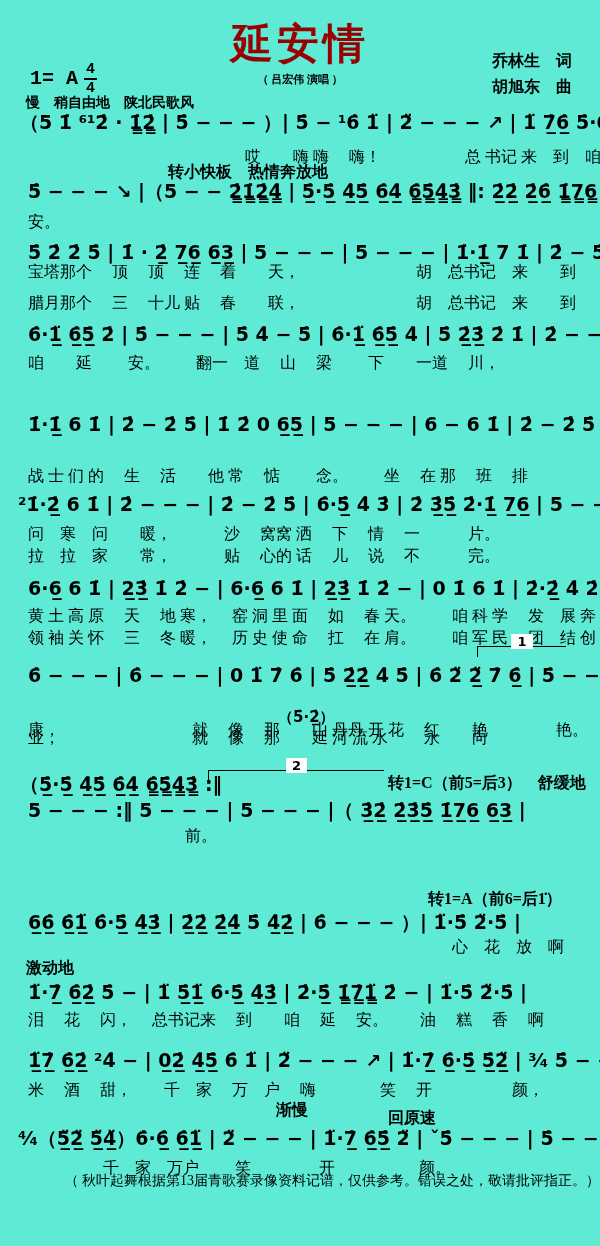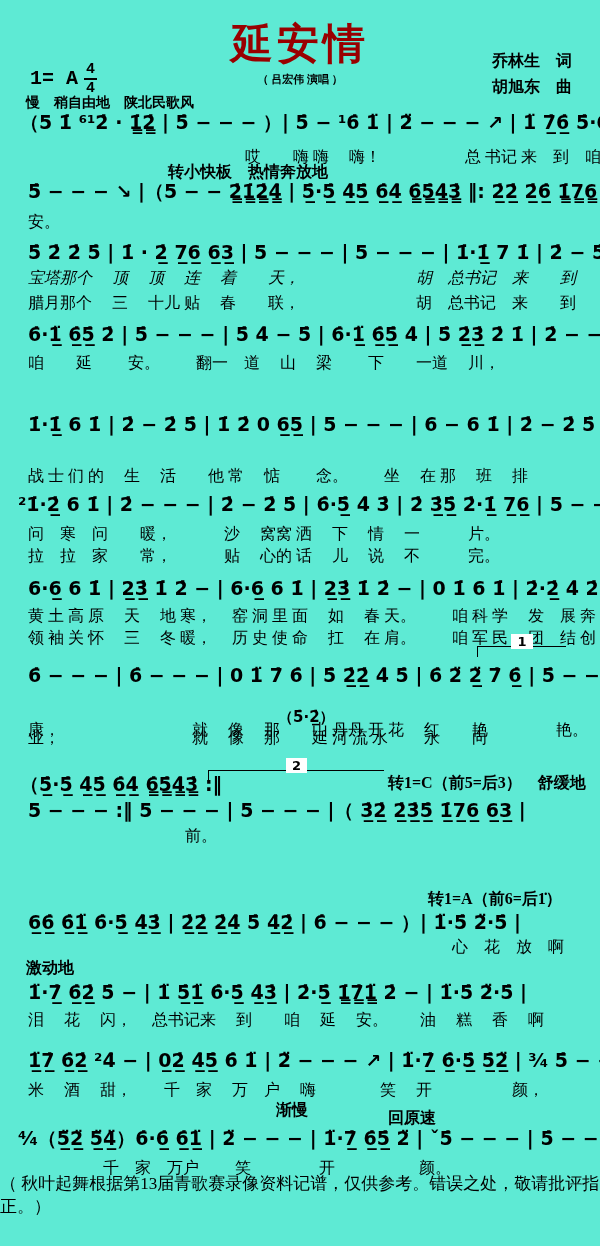--- a/index.html
+++ b/index.html
@@ -27,21 +27,21 @@
   }
   .lyric{font-size:16px;white-space:pre;letter-spacing:0px;}
   .marking{font-size:16px;font-weight:700;white-space:pre;}
   .extra-note{font-family:"DejaVu Sans", sans-serif;font-weight:700;font-size:15px;white-space:pre;}
   .volta{
     border-top:1px solid #000;border-left:1px solid #000;height:10px;
     font-family:"DejaVu Sans", sans-serif;font-size:13px;font-weight:700;
     text-align:center;line-height:6px;
   }
   .volta span{background:#fff;padding:0 6px;position:relative;top:-8px;}
-  .footer{left:0;right:0;top:1172px;text-align:left;font-size:17px;}
+  .footer{left:0;right:0;top:1172px;text-align:right;font-size:14px;}
 </style>
 </head>
 <body>
 
 <div class="sheet">
 
   <div class="abs title">延安情</div>
   <div class="abs subtitle">（ 吕宏伟 演唱 ）</div>
 
   <div class="abs credits">
@@ -59,21 +59,21 @@
   <div class="abs tempo">慢　稍自由地　陕北民歌风</div>
 
   <div class="abs notation" style="top:110px;left:20px;">（5 1̇ ⁶¹2̇ · 1̳̇2̳̇ | 5̇ − − − ）| 5̇ − ¹6̇ 1̈ | 2̈ − − − ↗ | 1̈ 7̲̇6̲̇ 5̇·6̲̇ 5̲̇2̲̇ |</div>
   <div class="abs lyric" style="top:147px;left:245px;">哎　　嗨 嗨　 嗨！　　　　　 总 书记 来　到　咱延</div>
 
   <div class="abs marking" style="top:162px;left:168px;">转小快板　热情奔放地</div>
   <div class="abs notation" style="top:179px;">5̇ − − − ↘ |（5 − − 2̳̇1̳̇2̳̇4̳̇ | 5̲̇·5̲̇ 4̲̇5̲̇ 6̲̇4̲̇ 6̳̇5̳̇4̳̇3̳̇ ‖: 2̲̇2̲̇ 2̲̇6̲̇ 1̳̇7̳6̳ 5 ）|</div>
   <div class="abs lyric" style="top:212px;left:28px;">安。</div>
 
   <div class="abs notation" style="top:240px;">5̇ 2̇ 2̇ 5̇ | 1̇ · 2̲̇ 7̲6̲ 6̲3̲ | 5 − − − | 5 − − − | 1̇·1̲̇ 7 1̇ | 2̇ − 5̇ − |</div>
-  <div class="abs lyric" style="top:268px;left:28px;font-style:italic;">宝塔那个　 顶　 顶　 连　 着　　天，　　　　　　　 胡　总书记　来　　到</div>
+  <div class="abs lyric" style="top:262px;left:28px;">宝塔那个　 顶　 顶　 连　 着　　天，　　　　　　　 胡　总书记　来　　到</div>
   <div class="abs lyric" style="top:293px;left:28px;">腊月那个　 三　 十儿 贴　 春　　联，　　　　　　　 胡　总书记　来　　到</div>
 
   <div class="abs notation" style="top:322px;">6̇·1̲̈ 6̲̇5̲̇ 2̇ | 5̇ − − − | 5̇ 4̇ − 5̇ | 6̇·1̲̈ 6̲̇5̲̇ 4̇ | 5̇ 2̲̇3̲̇ 2̇ 1̇ | 2̇ − − − |</div>
   <div class="abs lyric" style="top:353px;left:28px;">咱　　延　　 安。　　 翻一　道　 山　 梁　　 下　　一道　 川，</div>
 
   <div class="abs notation" style="top:412px;">1̇·1̲̇ 6 1̇ | 2̇ − 2̇ 5̇ | 1̇ 2̇ 0 6̲5̲ | 5 − − − | 6 − 6 1̇ | 2̇ − 2̇ 5̇ |</div>
   <div class="abs lyric" style="top:466px;left:28px;">战 士 们 的　 生　 活　　他 常　 惦　　 念。　　 坐　 在 那　 班　 排</div>
 
   <div class="abs notation" style="top:492px;left:18px;">²1̇·2̲̇ 6 1̇ | 2̇ − − − | 2̇ − 2̇ 5̇ | 6̇·5̲̇ 4̇ 3̇ | 2̇ 3̲̇5̲̇ 2̇·1̲̇ 7̲6̲ | 5 − − − |</div>
   <div class="abs lyric" style="top:524px;left:28px;">问　寒　问　　暖，　　　 沙　 窝窝 洒　 下　 情　 一　　　片。</div>

